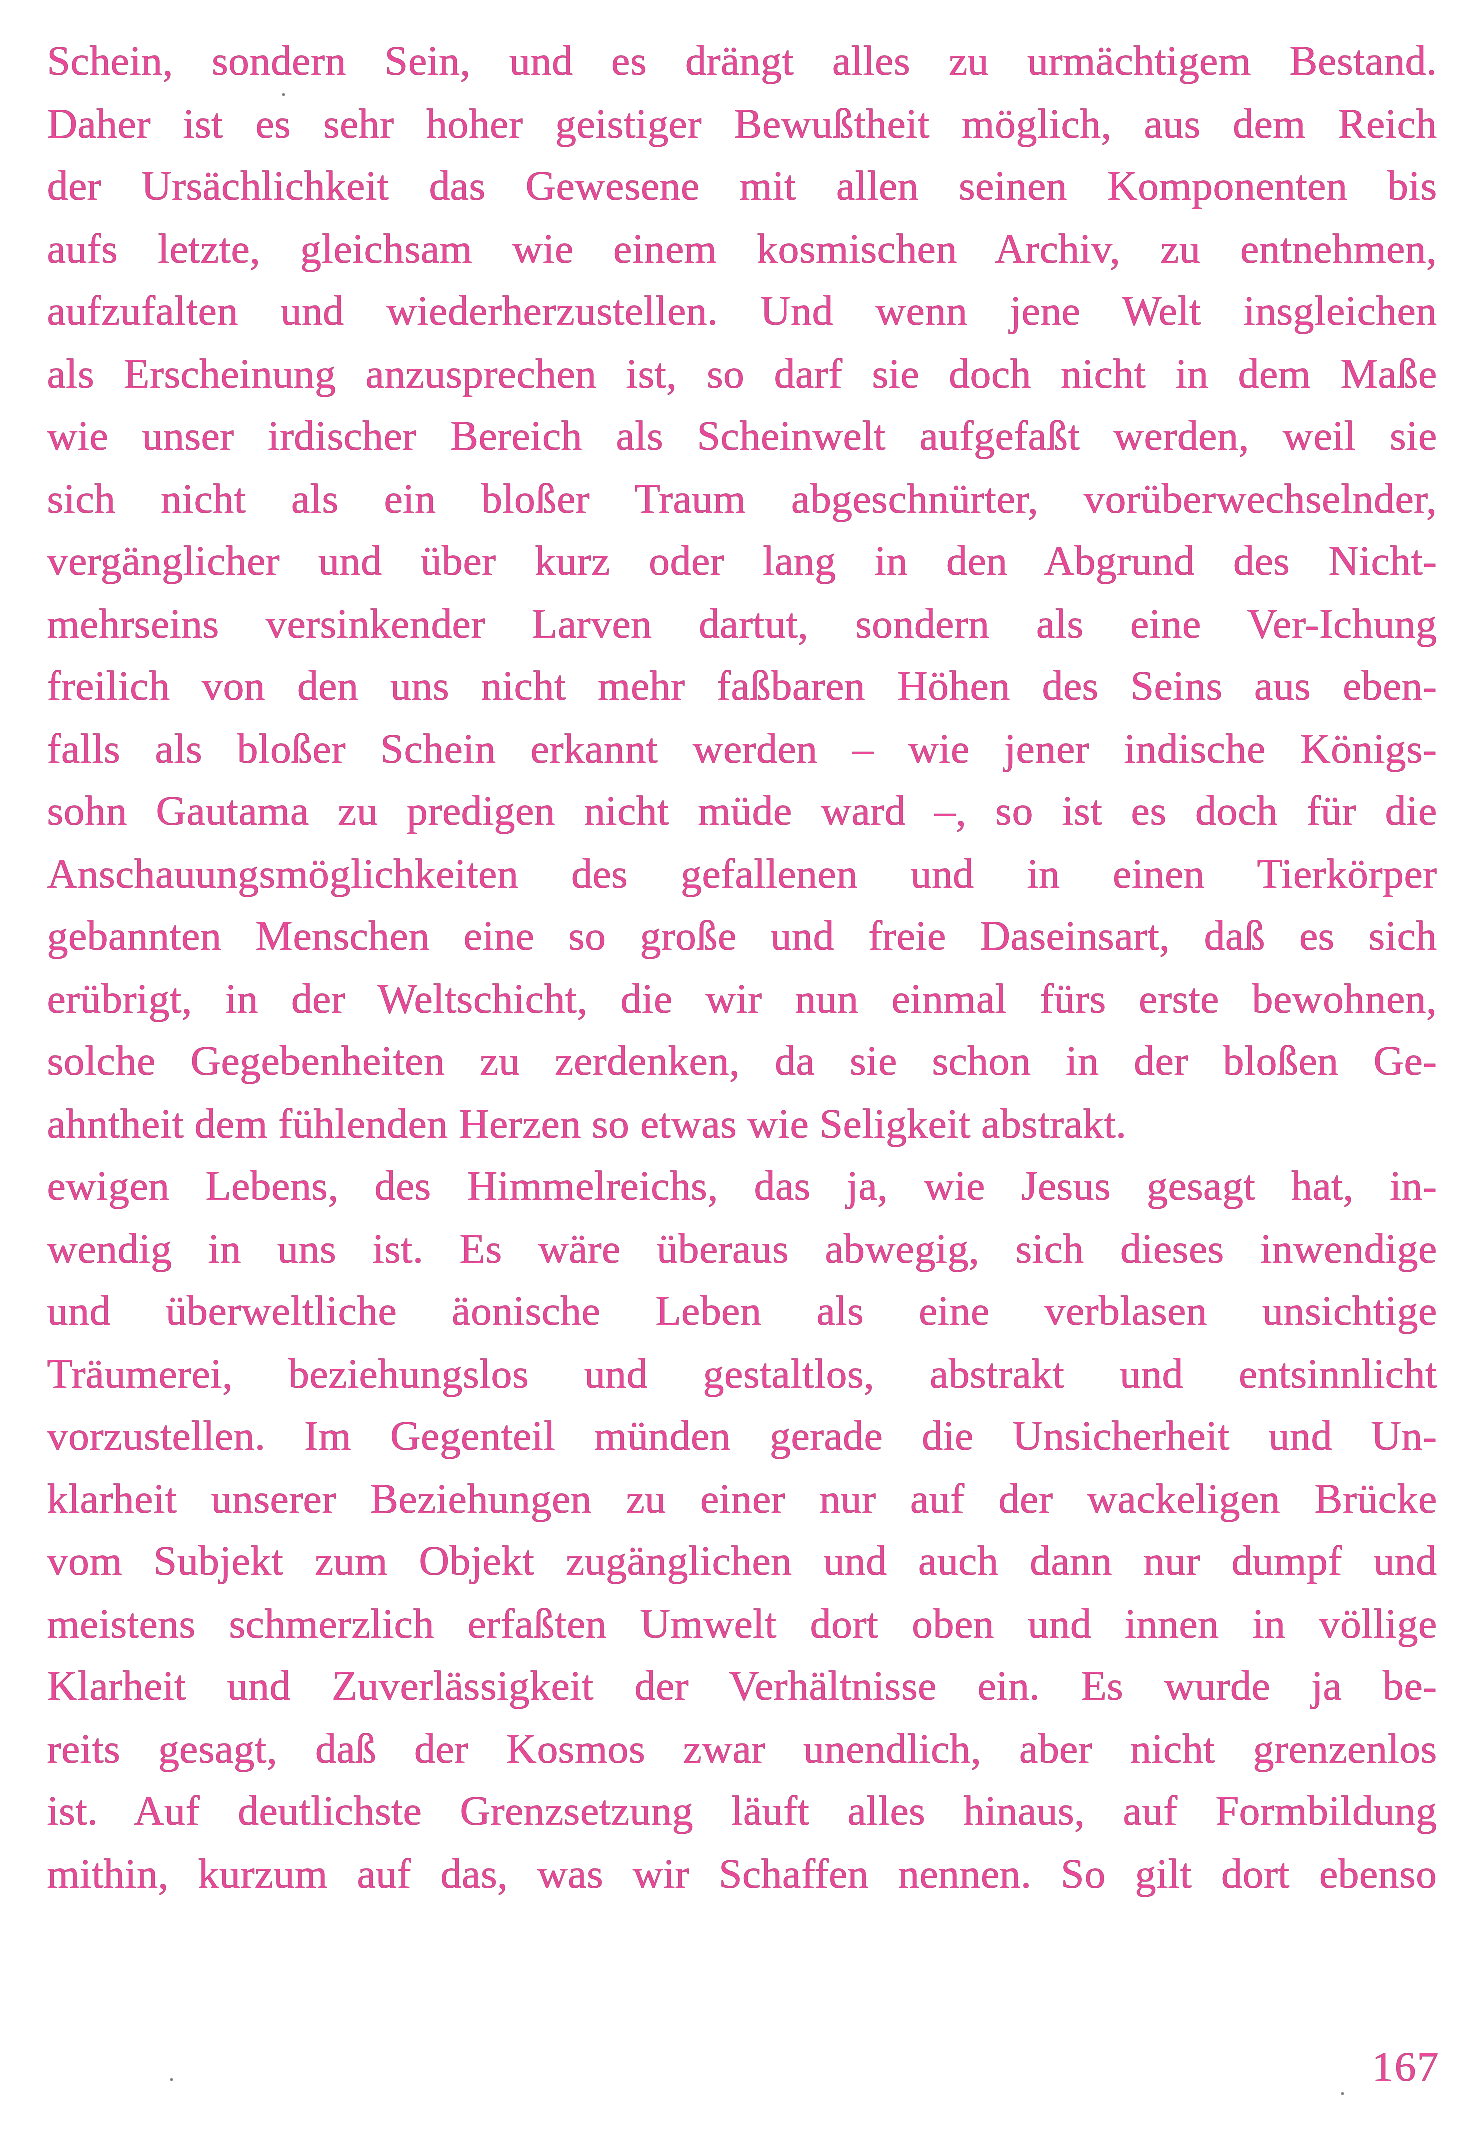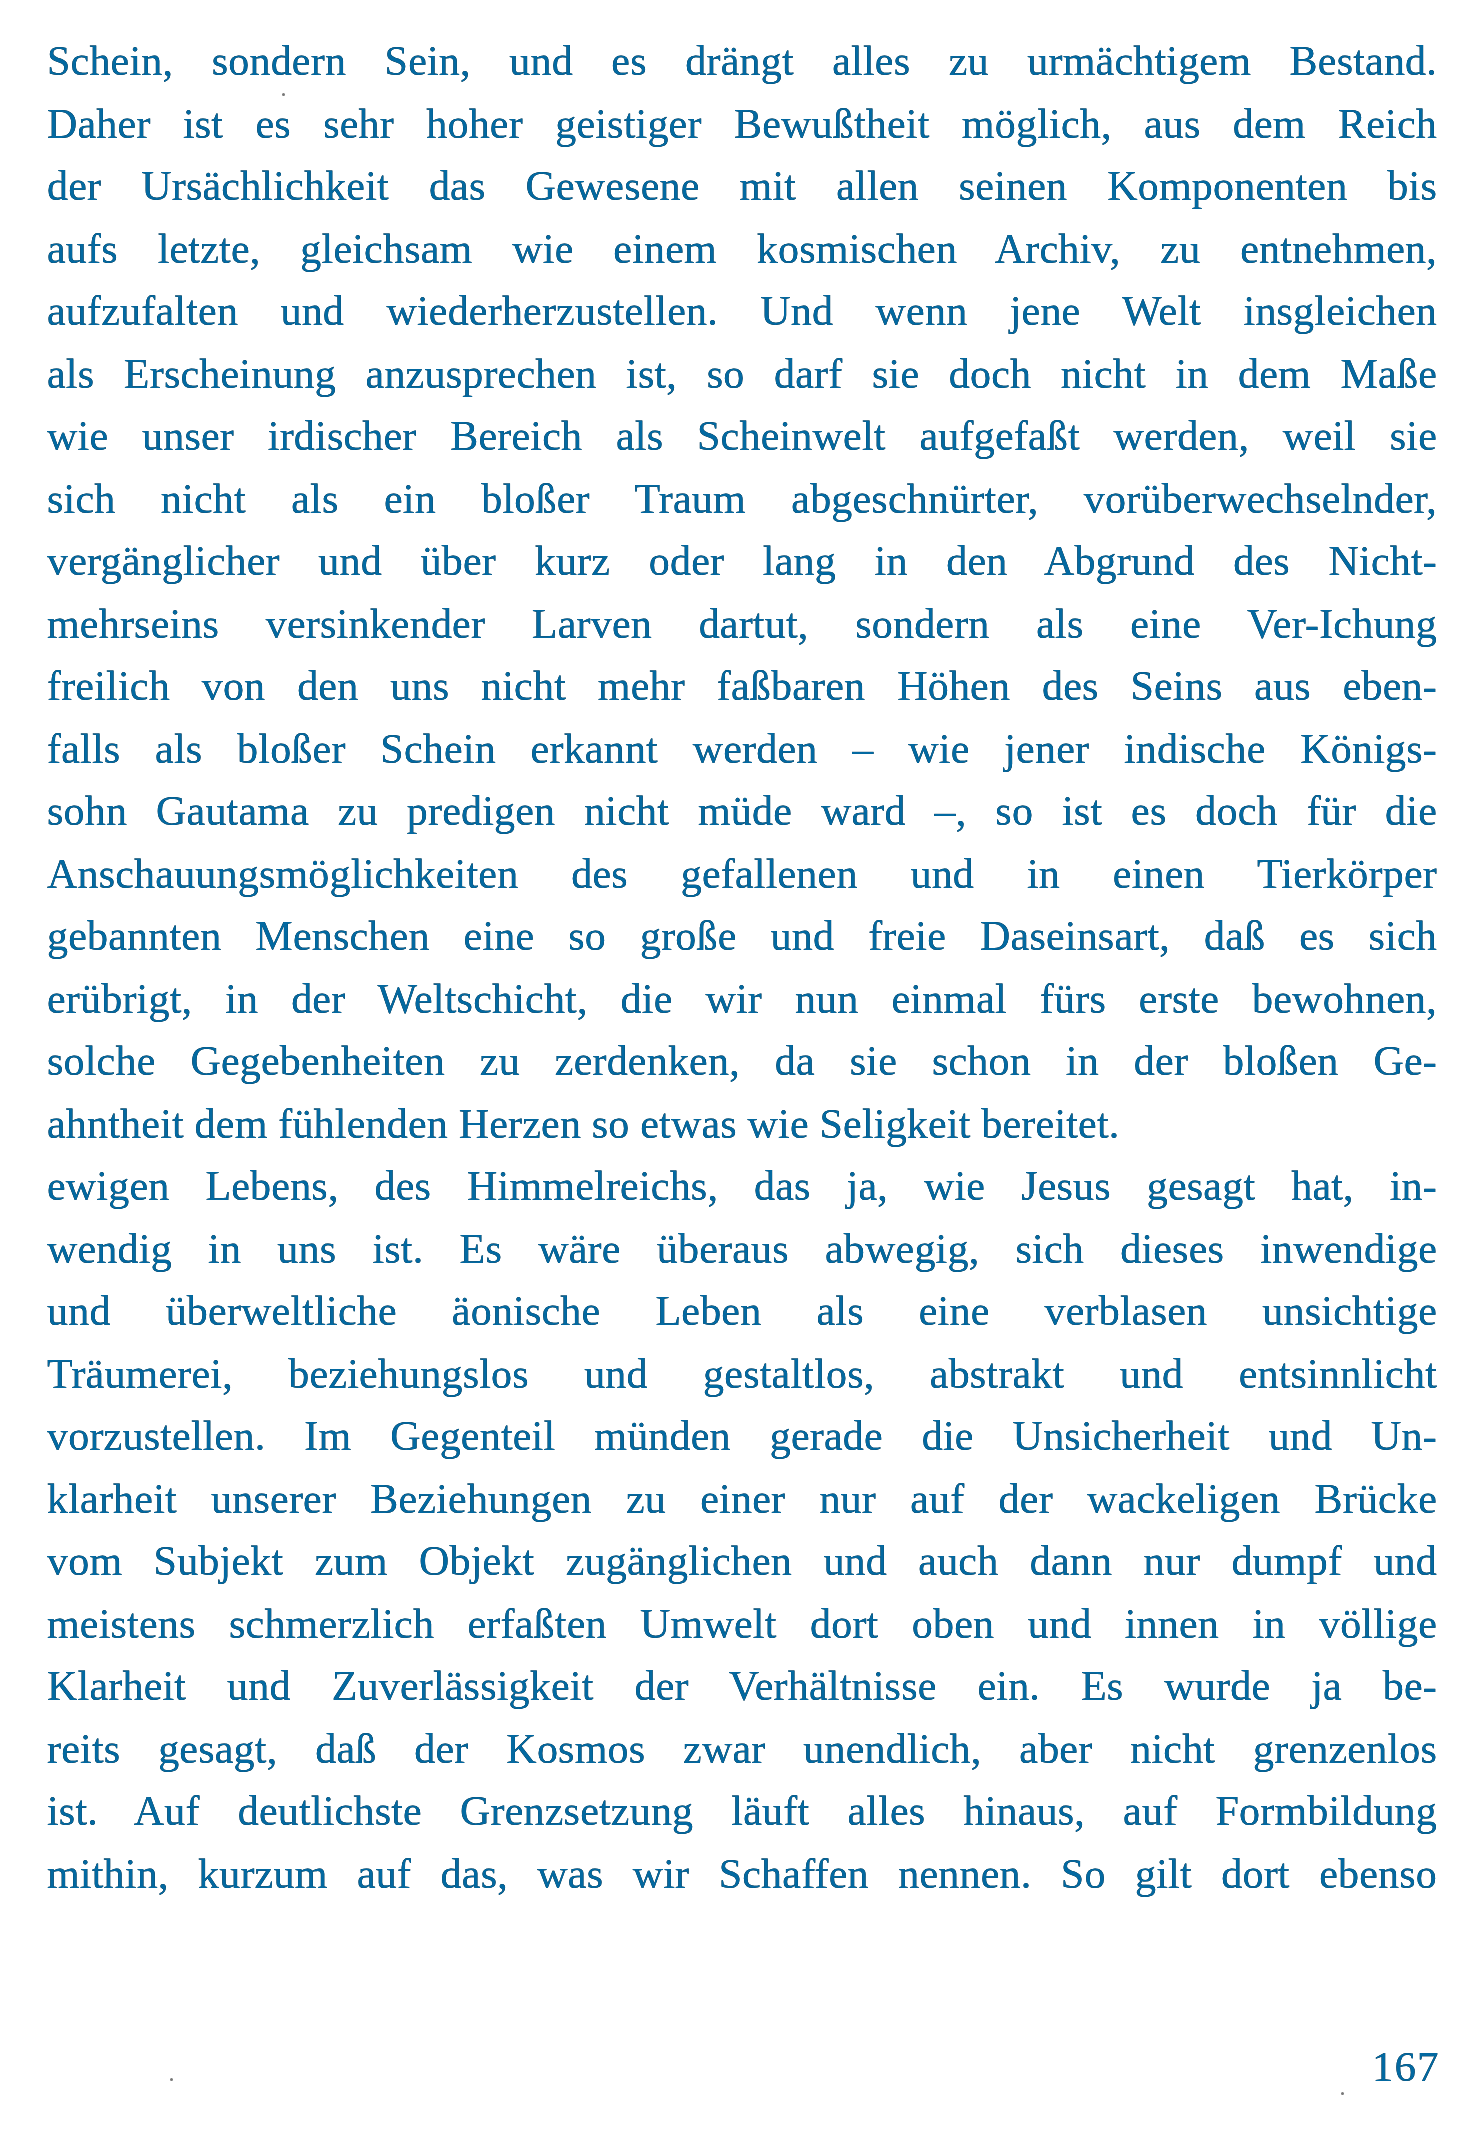--- a/index.html
+++ b/index.html
@@ -6,21 +6,21 @@
     margin: 0;
     padding: 0;
     background: #ffffff;
   }
   .page {
     position: relative;
     width: 1480px;
     height: 2140px;
     background: #ffffff;
     font-family: "Liberation Serif", serif;
-    color: #0369a1;
+    color: #ec4899;
     overflow: hidden;
   }
   .text-block {
     position: absolute;
     left: 47px;
     top: 30px;
     width: 1390px;
   }
   .line {
     font-size: 42px;
@@ -71,21 +71,21 @@
       <div class="line">sich nicht als ein bloßer Traum abgeschnürter, vorüberwechselnder,</div>
       <div class="line">vergänglicher und über kurz oder lang in den Abgrund des Nicht-</div>
       <div class="line">mehrseins versinkender Larven dartut, sondern als eine Ver-Ichung</div>
       <div class="line">freilich von den uns nicht mehr faßbaren Höhen des Seins aus eben-</div>
       <div class="line">falls als bloßer Schein erkannt werden – wie jener indische Königs-</div>
       <div class="line">sohn Gautama zu predigen nicht müde ward –, so ist es doch für die</div>
       <div class="line">Anschauungsmöglichkeiten des gefallenen und in einen Tierkörper</div>
       <div class="line">gebannten Menschen eine so große und freie Daseinsart, daß es sich</div>
       <div class="line">erübrigt, in der Weltschicht, die wir nun einmal fürs erste bewohnen,</div>
       <div class="line">solche Gegebenheiten zu zerdenken, da sie schon in der bloßen Ge-</div>
-      <div class="line para-end">ahntheit dem fühlenden Herzen so etwas wie Seligkeit bereitet.</div>
+      <div class="line para-end">ahntheit dem fühlenden Herzen so etwas wie Seligkeit abstrakt.</div>
       <div class="line">ewigen Lebens, des Himmelreichs, das ja, wie Jesus gesagt hat, in-</div>
       <div class="line">wendig in uns ist. Es wäre überaus abwegig, sich dieses inwendige</div>
       <div class="line">und überweltliche äonische Leben als eine verblasen unsichtige</div>
       <div class="line">Träumerei, beziehungslos und gestaltlos, abstrakt und entsinnlicht</div>
       <div class="line">vorzustellen. Im Gegenteil münden gerade die Unsicherheit und Un-</div>
       <div class="line">klarheit unserer Beziehungen zu einer nur auf der wackeligen Brücke</div>
       <div class="line">vom Subjekt zum Objekt zugänglichen und auch dann nur dumpf und</div>
       <div class="line">meistens schmerzlich erfaßten Umwelt dort oben und innen in völlige</div>
       <div class="line">Klarheit und Zuverlässigkeit der Verhältnisse ein. Es wurde ja be-</div>
       <div class="line">reits gesagt, daß der Kosmos zwar unendlich, aber nicht grenzenlos</div>

